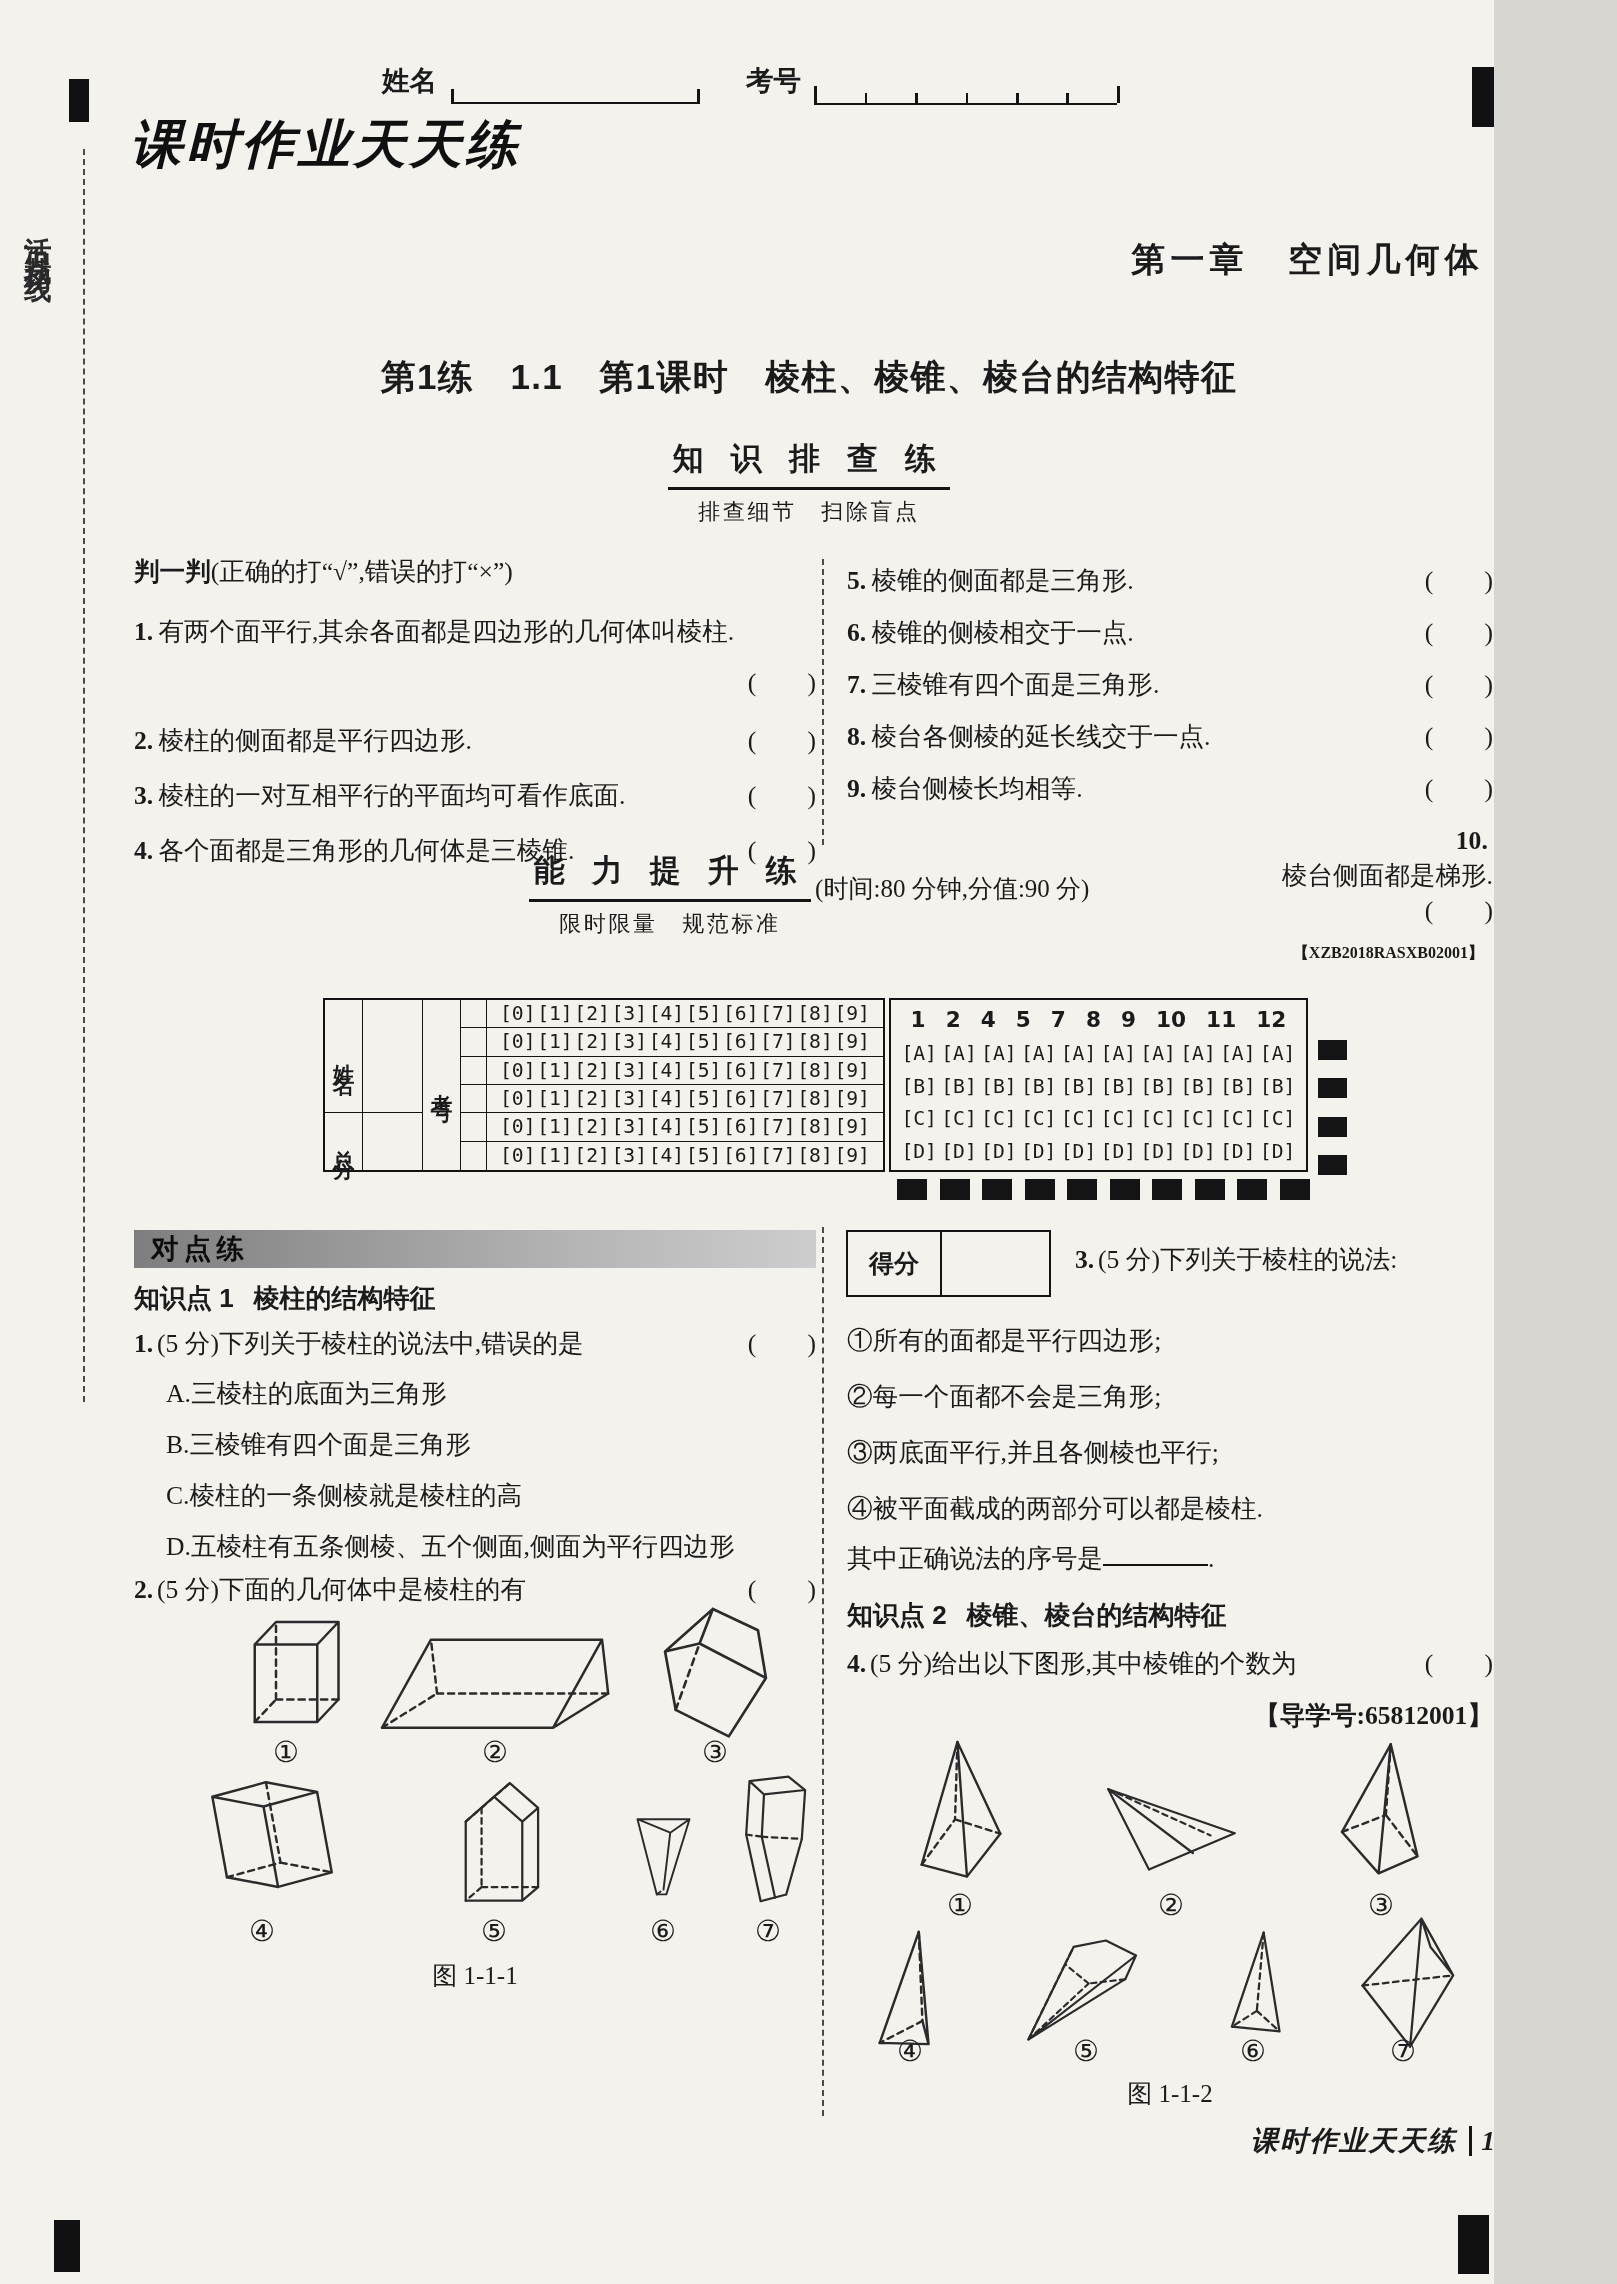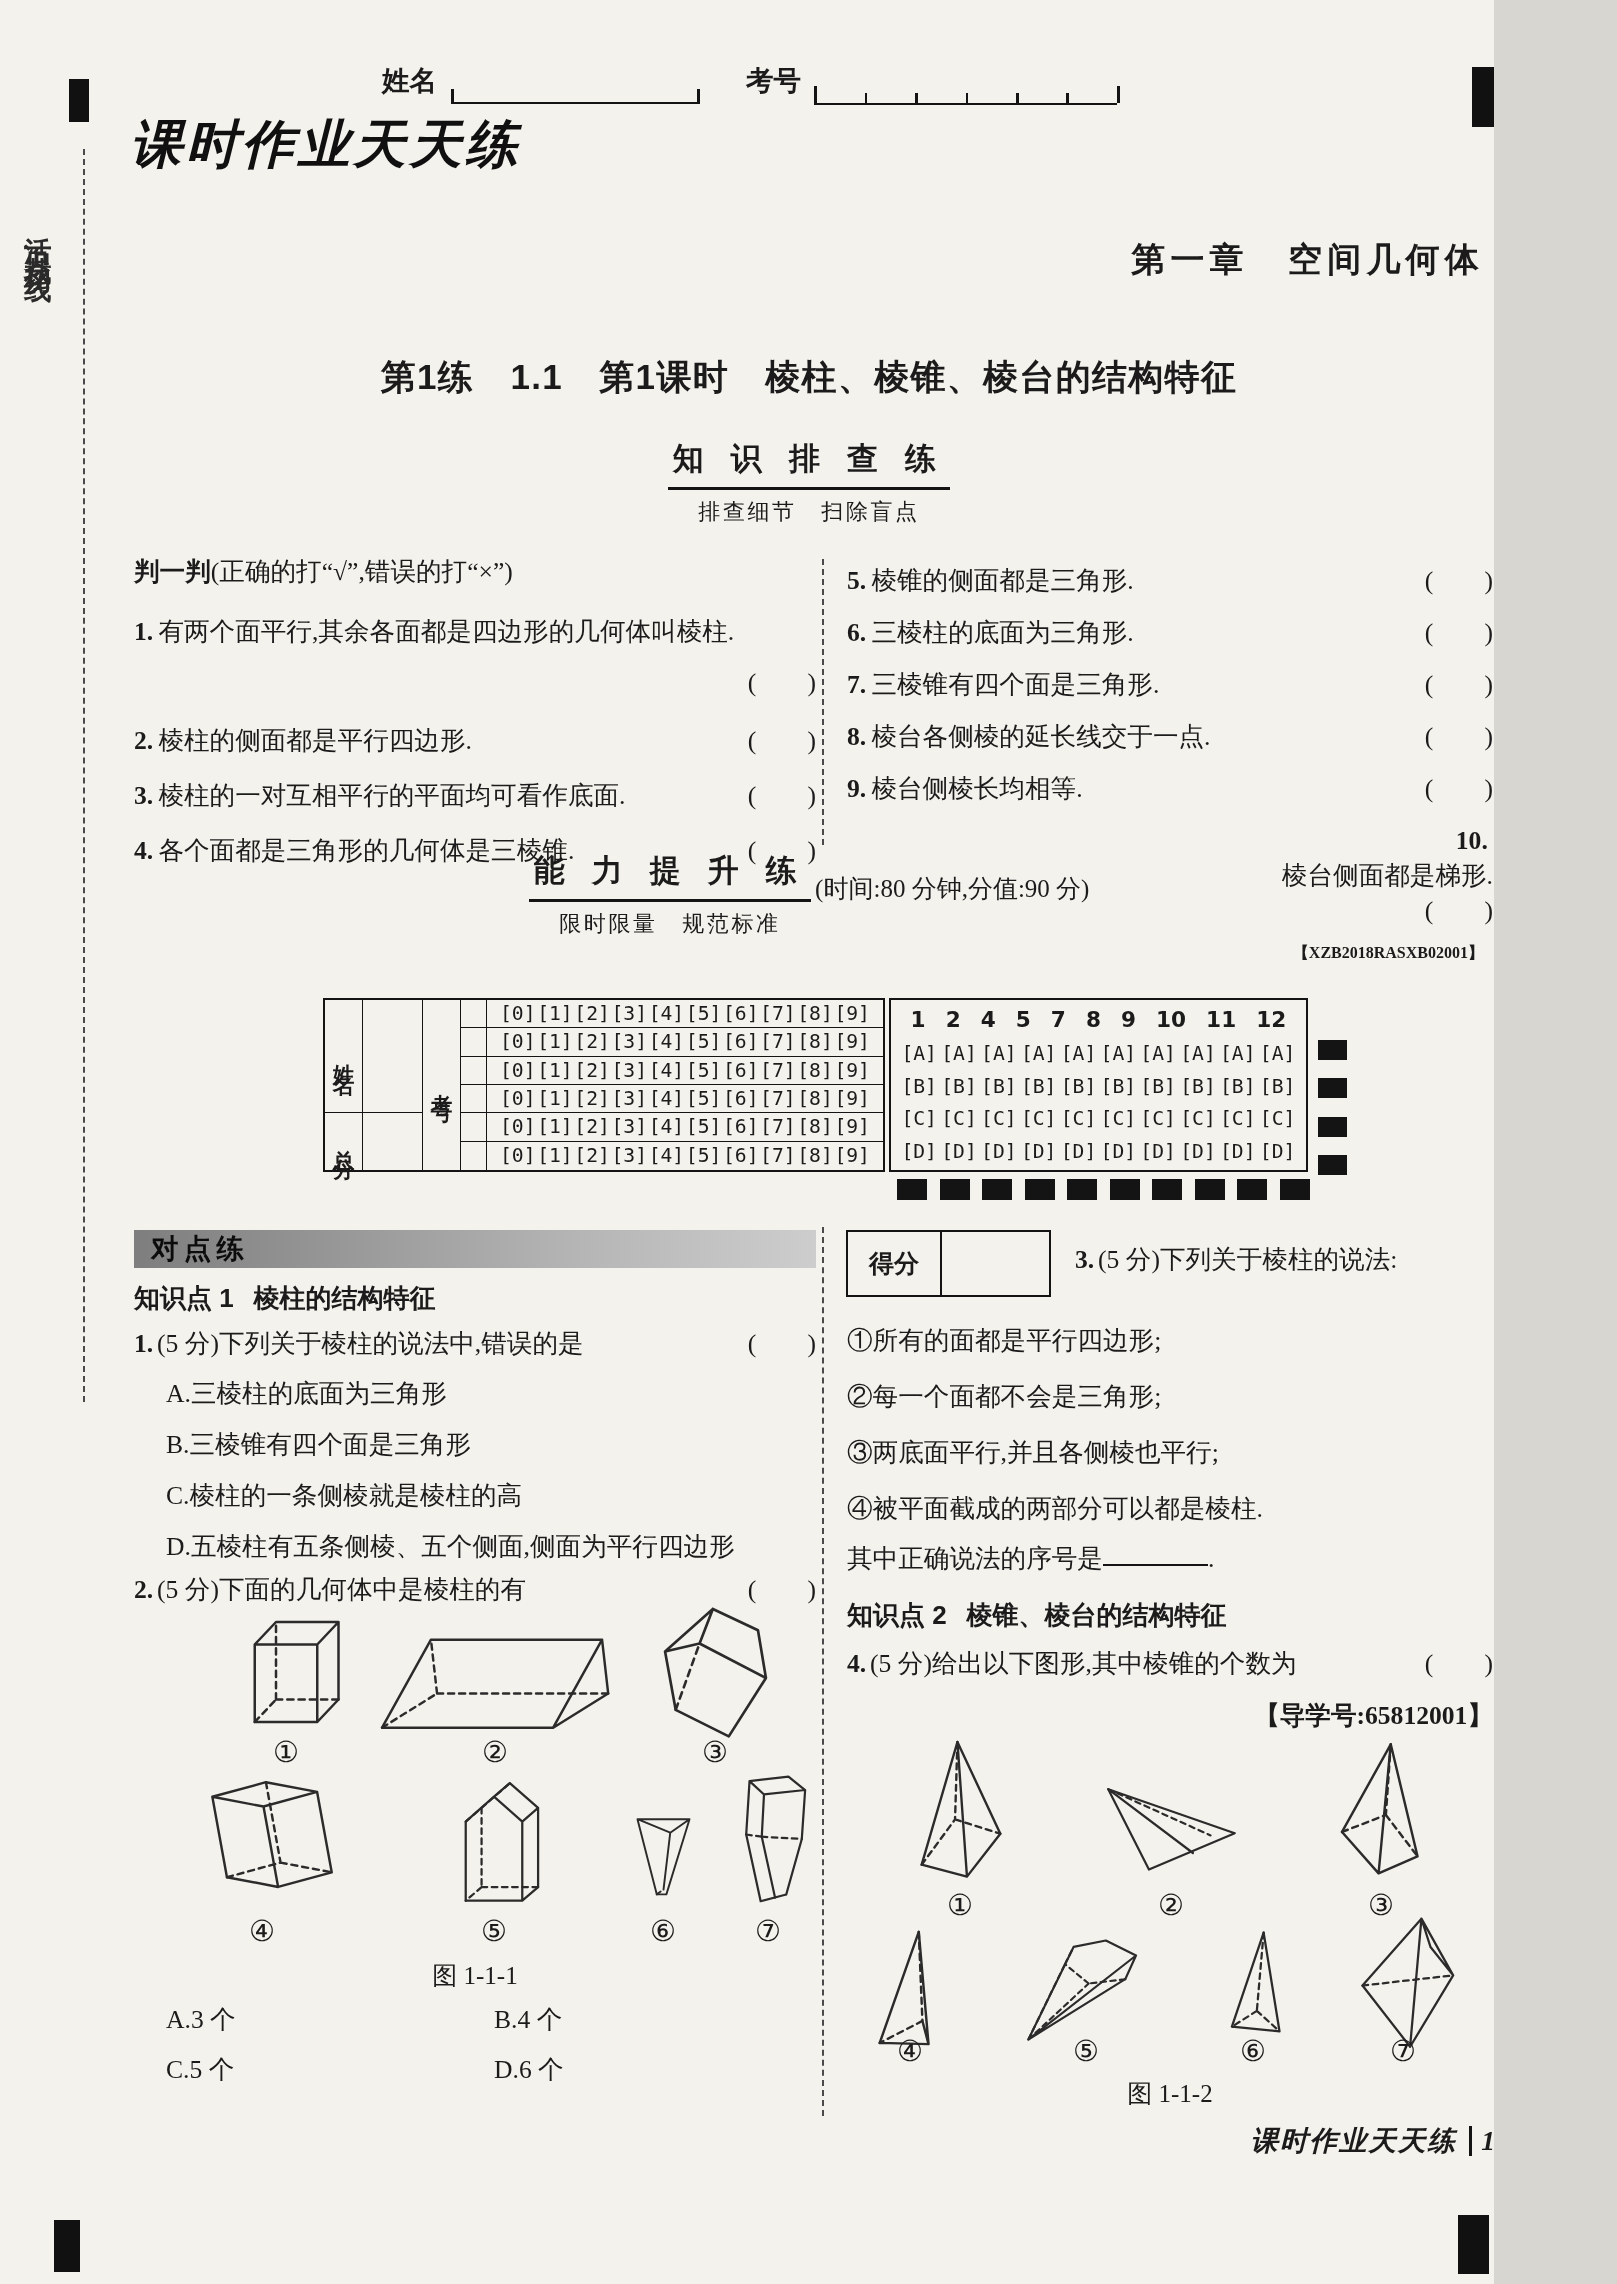--- a/index.html
+++ b/index.html
@@ -179,21 +179,21 @@
   </div>
   <div class="judge-col" style="left:847px;top:554px;width:646px;">
     <div id="judge-right">
         <div class="j-row" style="margin-top: 9.2px;">
           <span class="j-num">5.</span>
           <span class="j-text">棱锥的侧面都是三角形.</span>
           <span class="j-blank">(　　)</span>
         </div>
         <div class="j-row" style="margin-top: 17px;">
           <span class="j-num">6.</span>
-          <span class="j-text">三棱柱的底面为三角形.</span>
+          <span class="j-text">棱锥的侧棱相交于一点.</span>
           <span class="j-blank">(　　)</span>
         </div>
         <div class="j-row" style="margin-top: 17px;">
           <span class="j-num">7.</span>
           <span class="j-text">三棱锥有四个面是三角形.</span>
           <span class="j-blank">(　　)</span>
         </div>
         <div class="j-row" style="margin-top: 17px;">
           <span class="j-num">8.</span>
           <span class="j-text">棱台各侧棱的延长线交于一点.</span>
@@ -455,26 +455,20 @@
     <path class="hid" d="M22,58 L36,60 M36,60 L72,62"></path>
   </svg>
   <div class="fig-label-row" style="left:134px;top:1914px;width:682px;" id="fig111-labels-2">
       <span style="left: 128px;">④</span>
       <span style="left: 360px;">⑤</span>
       <span style="left: 529px;">⑥</span>
       <span style="left: 634px;">⑦</span>
     </div>
 
   <div class="fig-caption" style="left:134px;top:1959px;width:682px;">图 1-1-1</div>
-  <div class="opt-grid" style="left:166px;top:2003px;" id="q2-options">
-      <div>A.3 个</div>
-      <div>B.4 个</div>
-      <div>C.5 个</div>
-      <div>D.6 个</div>
-    </div>
 
   <div id="score-box">
     <div class="lab">得分</div>
     <div class="val"></div>
   </div>
   <div class="q-row" style="left:1075px;top:1243px;width:420px;">
     <span class="q-num">3.</span>
     <span class="q-stem">(5 分)下列关于棱柱的说法:</span>
   </div>
   <div class="q3-items" style="left:847px;top:1302px;width:646px;" id="q3-items">

